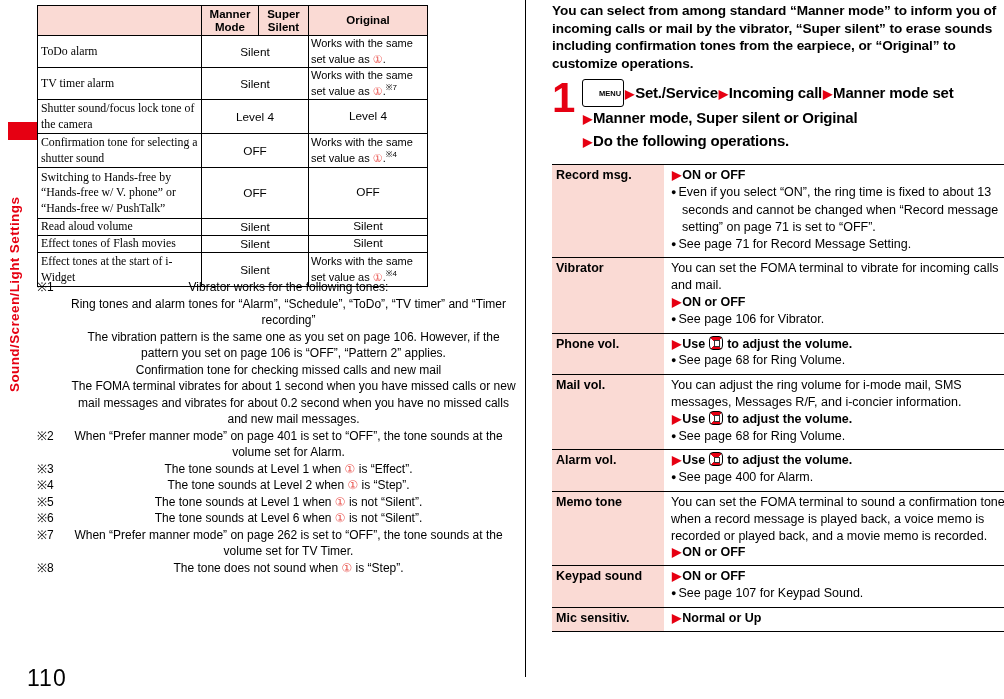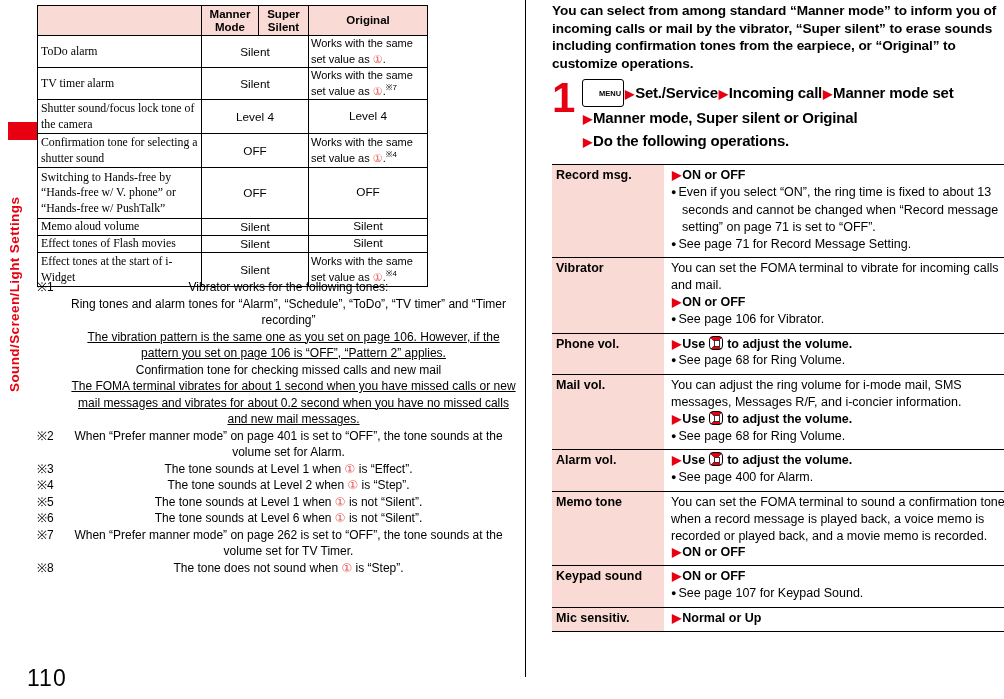--- a/index.html
+++ b/index.html
@@ -25,21 +25,21 @@
   td.c-orig.center { text-align:center; font-size:11.8px; }
   .h1 { height:17px; } .h2 { height:34px; } .h3 { height:51px; }
   .ref { color:#ea5550; }
   sup.mark { font-size:8px; vertical-align:super; line-height:0; }
 
   
   .footnotes { position:absolute; left:37px; top:279px; width:479px; font-size:12px; line-height:16.5px; }
   .fn { display:flex; }
   .fn-marker { width:24px; flex:0 0 24px; }
   .fn-body { flex:1;text-align:center; }
-  .ind1 { padding-left:10px;text-decoration:underline; }
+  .ind1 { padding-left:10px; }
 
   
   .right-col { position:absolute; left:552px; top:2px; width:464px; }
   .intro { font-size:13.6px; font-weight:bold; line-height:17.6px; letter-spacing:-0.1px; }
   .step { display:flex; margin-top:7px; }
   .step-num { color:#e60012; font-size:42px; font-weight:bold; line-height:38px; width:30px; flex:0 0 30px; }
   .step-body { font-size:15px; font-weight:bold; line-height:21px; letter-spacing:-0.2px; }
   .arr { color:#e60012; font-size:12px; padding:0 1px; }
   .menu-key { display:inline-block; border:1.6px solid #000; border-radius:3px; font-size:7.5px; font-weight:bold; padding:3px 2px 2px 16px; vertical-align:2px; letter-spacing:0; }
 
@@ -92,21 +92,21 @@
       <td class="c-item">Confirmation tone for selecting a shutter sound</td>
       <td class="c-val" colspan="2">OFF</td>
       <td class="c-orig"><span>Works with the same set value as </span><span class="ref">①</span><span>.</span><sup class="mark">※4</sup></td>
     </tr>
     <tr class="h3">
       <td class="c-item">Switching to Hands-free by “Hands-free w/ V. phone” or “Hands-free w/ PushTalk”</td>
       <td class="c-val" colspan="2">OFF</td>
       <td class="c-orig center">OFF</td>
     </tr>
     <tr class="h1">
-      <td class="c-item">Memo aloud volume</td>
+      <td class="c-item">Read aloud volume</td>
       <td class="c-val" colspan="2">Silent</td>
       <td class="c-orig center">Silent</td>
     </tr>
     <tr class="h1">
       <td class="c-item">Effect tones of Flash movies</td>
       <td class="c-val" colspan="2">Silent</td>
       <td class="c-orig center">Silent</td>
     </tr>
     <tr class="h2">
       <td class="c-item">Effect tones at the start of i-Widget</td>

